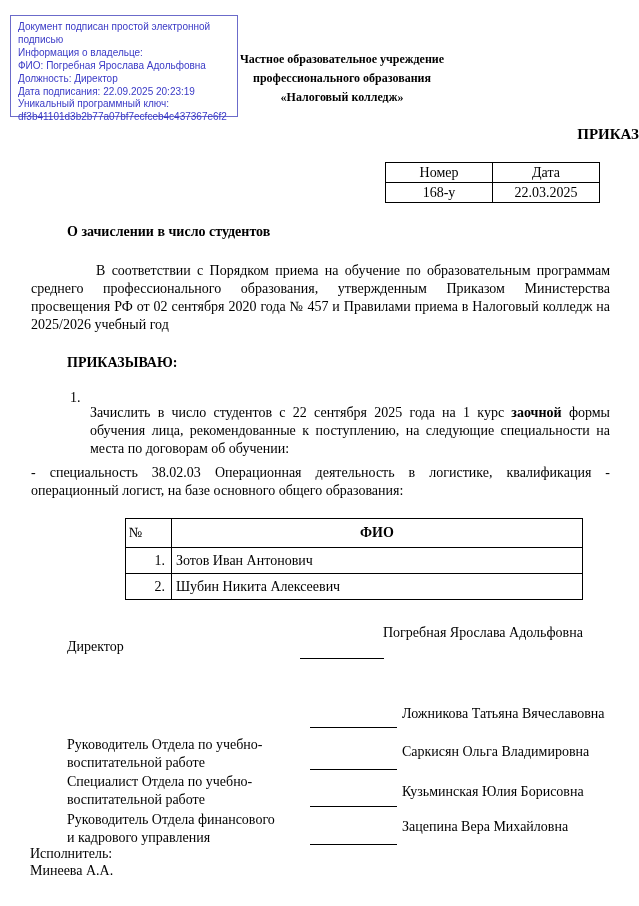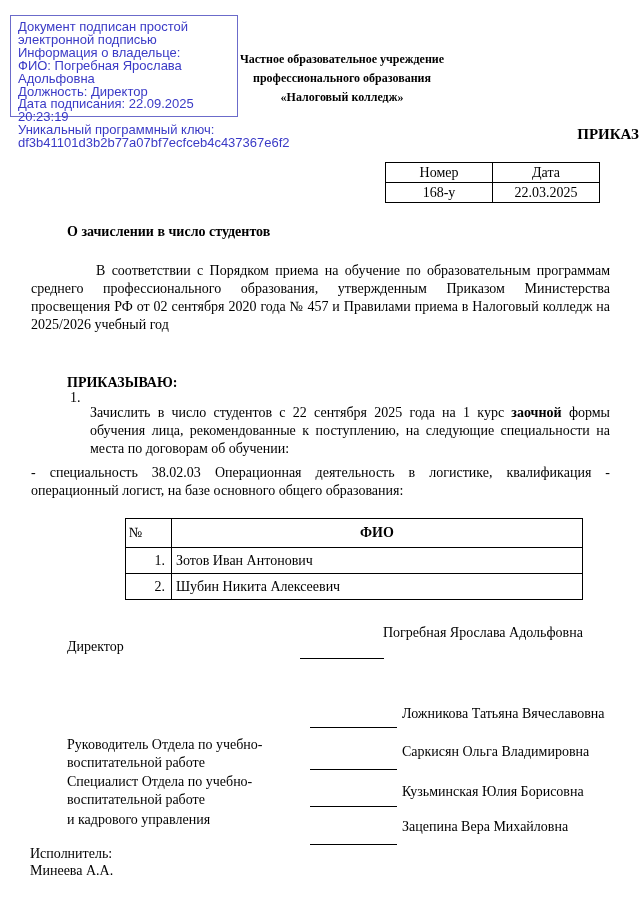--- a/index.html
+++ b/index.html
@@ -8,39 +8,39 @@
     font-family:"Liberation Serif","DejaVu Serif",serif; color:#000;
     font-size:14px; overflow:hidden;
   }
   .abs { position:absolute; }
 
   
   .stamp {
     left:10px; top:15px; width:228px; height:102px; box-sizing:border-box;
     border:1.5px solid #6b6bca; padding:5px 6px 0 7px;
     font-family:"Liberation Sans","DejaVu Sans",sans-serif;
-    font-size:13px; line-height:12.9px; color:#3a3ac6;
+    font-size:10px; line-height:12.9px; color:#3a3ac6;
   }
 
   
   .org-header { left:45px; top:50px; width:594px; text-align:center;
     font-weight:bold; font-size:12px; line-height:19px; }
   .doc-title  { left:45px; top:125px; width:594px; text-align:right;
     font-weight:bold; font-size:15px; line-height:18px; }
 
   
   table { border-collapse:collapse; }
   .order-table { left:385px; top:162px; }
   .order-table td { border:1px solid #000; width:106px; height:19px;
     text-align:center; vertical-align:middle; font-size:14px; padding:0; }
 
   .subject    { left:67px; top:224px; font-weight:bold; }
   .intro      { left:31px; top:262px; width:579px; text-align:justify;
     text-indent:65px; line-height:18px; }
-  .resolution { left:67px; top:355px; font-weight:bold;margin-top:20px; }
+  .resolution { left:67px; top:355px; font-weight:bold; }
   .item1-num  { left:70px; top:390px; }
   .item1      { left:90px; top:390px; width:520px; text-align:justify; line-height:18px;margin-top:14px; }
   .specialty  { left:31px; top:464px; width:579px; text-align:justify; line-height:18px; }
 
   
   .students-table { left:125px; top:518px; }
   .students-table td { border:1px solid #000; font-size:14px; vertical-align:middle; }
   .students-table .th-num  { width:42px; height:28px; text-align:left; padding:0 0 0 3px; }
   .students-table .th-name { width:408px; text-align:center; font-weight:bold; }
   .students-table .td-num  { height:25px; text-align:right; padding:0 6px 0 0; }
@@ -133,20 +133,21 @@
   <div class="abs sig-line" style="left:310px; top:769px; width:87px;"></div>
 
   <div class="abs sig-title" style="top:773px;">
     <div>Специалист Отдела по учебно-</div>
     <div>воспитательной работе</div>
   </div>
   <div class="abs sig-name" style="left:402px; top:784px;">Кузьминская Юлия Борисовна</div>
   <div class="abs sig-line" style="left:310px; top:806px; width:87px;"></div>
 
   <div class="abs sig-title" style="top:811px;">
+    <div>Руководитель Отдела финансового</div>
     <div>и кадрового управления</div>
   </div>
   <div class="abs sig-name" style="left:402px; top:819px;text-align:center;">Зацепина Вера Михайловна</div>
   <div class="abs sig-line" style="left:310px; top:844px; width:87px;"></div>
 
   <div class="abs executor-label">Исполнитель:</div>
   <div class="abs executor-name">Минеева А.А.</div>
 
 </div>
 

